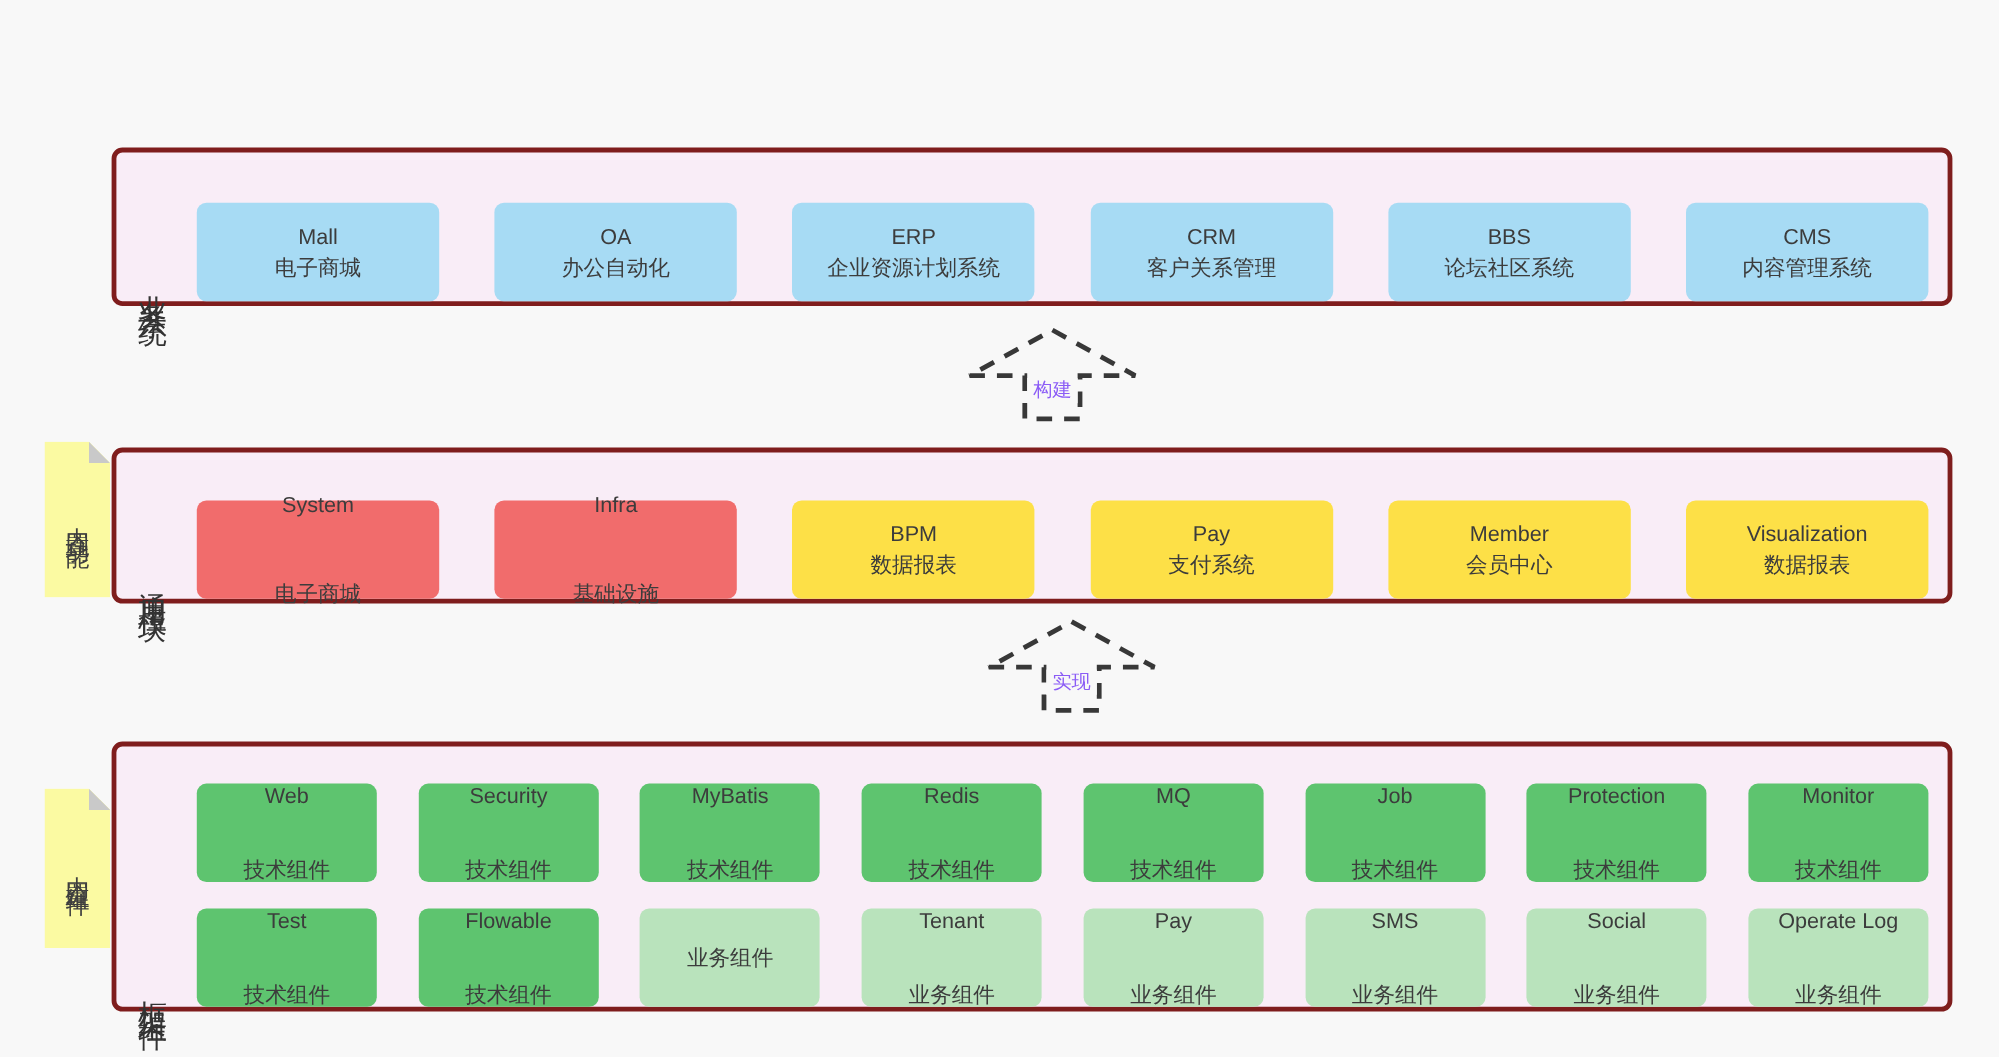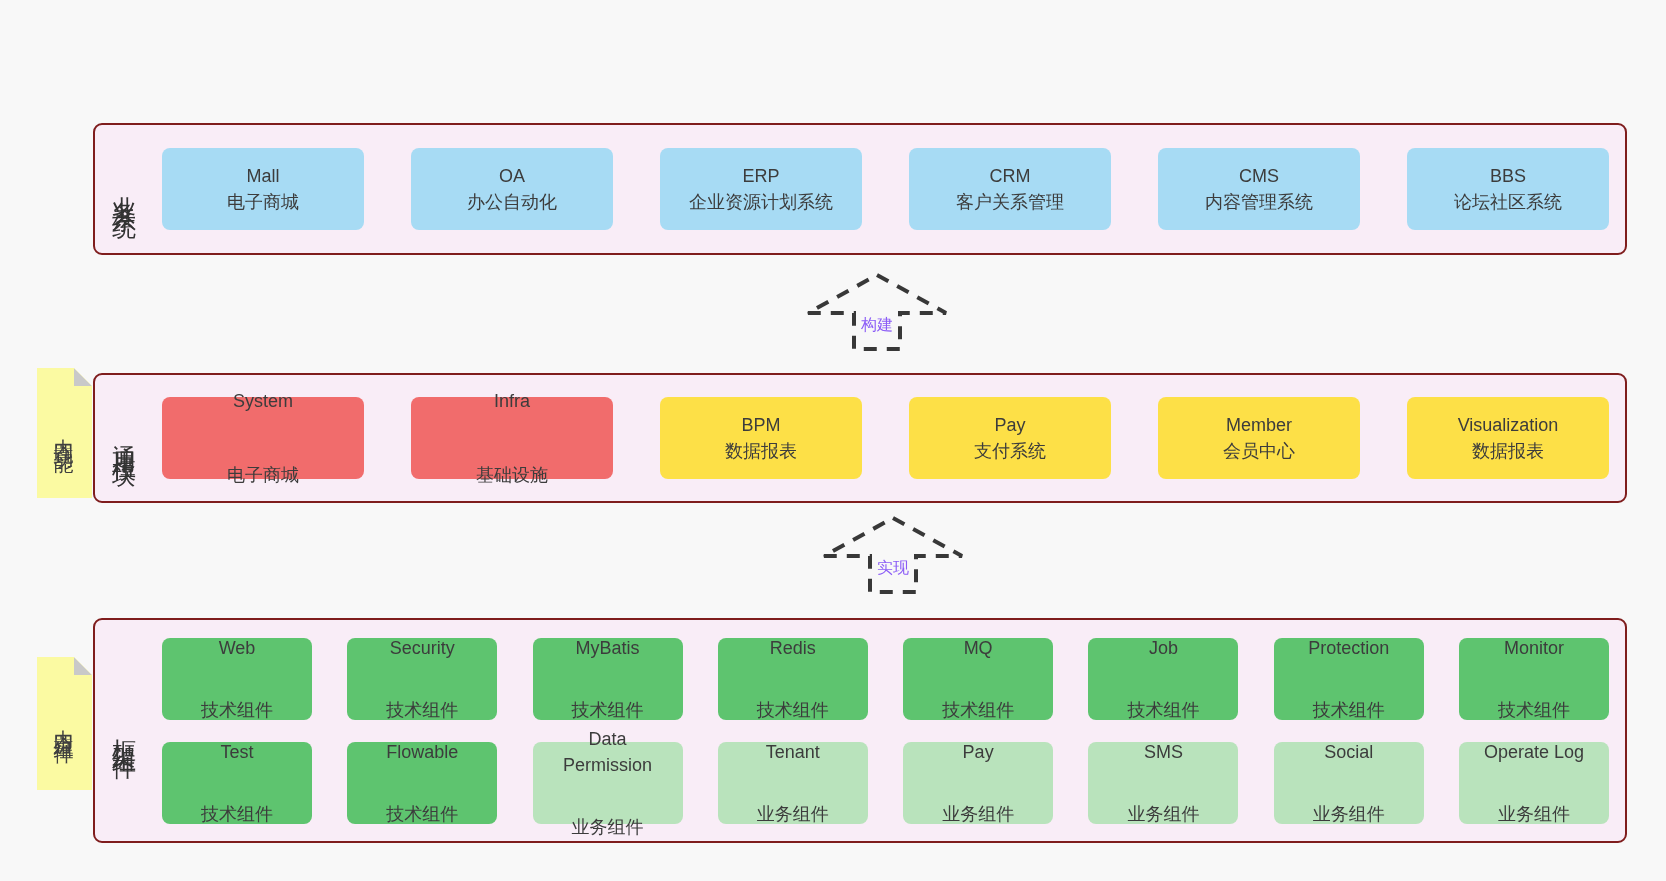--- a/index.html
+++ b/index.html
@@ -12,25 +12,25 @@
     background: #f8f8f8;
     overflow: hidden;
   }
 
   
   .section {
     position: absolute;
     left: 93px;
     width: 1534px;
     background: #f9edf7;
-    border: 2px solid #7f1d1d;
+    border: 4px solid #7f1d1d;
     border-radius: 9px;
     box-sizing: border-box;
     display: flex;
-    align-items: center;
+    align-items: flex-end;
     padding: 0 16px 0 13px;
     z-index: 1;
   }
   #sec-business  { top: 123px; height: 132px; }
   #sec-common    { top: 373px; height: 130px; }
   #sec-framework { top: 618px; height: 225px; }
 
   .section-label {
     writing-mode: vertical-rl;
     text-orientation: upright;
@@ -161,27 +161,27 @@
           <div>ERP</div>
           <div>企业资源计划系统</div>
         </div>
 
         <div class="box c-blue">
           <div>CRM</div>
           <div>客户关系管理</div>
         </div>
 
         <div class="box c-blue">
+          <div>BBS</div>
+          <div>论坛社区系统</div>
+        </div>
+
+        <div class="box c-blue">
           <div>CMS</div>
           <div>内容管理系统</div>
-        </div>
-
-        <div class="box c-blue">
-          <div>BBS</div>
-          <div>论坛社区系统</div>
         </div>
       </div>
   </div>
 
   <div class="arrow" id="arrow-build">
     <svg viewBox="0 0 144 80">
       <polygon points="72,3 141,41 95,41 95,77 49,77 49,41 3,41"></polygon>
     </svg>
     <div class="arrow-label">构建</div>
   </div>
@@ -288,21 +288,20 @@
             <div>Test</div>
             <div>技术组件</div>
           </div>
 
           <div class="box c-green">
             <div>Flowable</div>
             <div>技术组件</div>
           </div>
 
           <div class="box c-lightgreen">
-            <div>Data Permission</div>
             <div>业务组件</div>
           </div>
 
           <div class="box c-lightgreen">
             <div>Tenant</div>
             <div>业务组件</div>
           </div>
 
           <div class="box c-lightgreen">
             <div>Pay</div>

